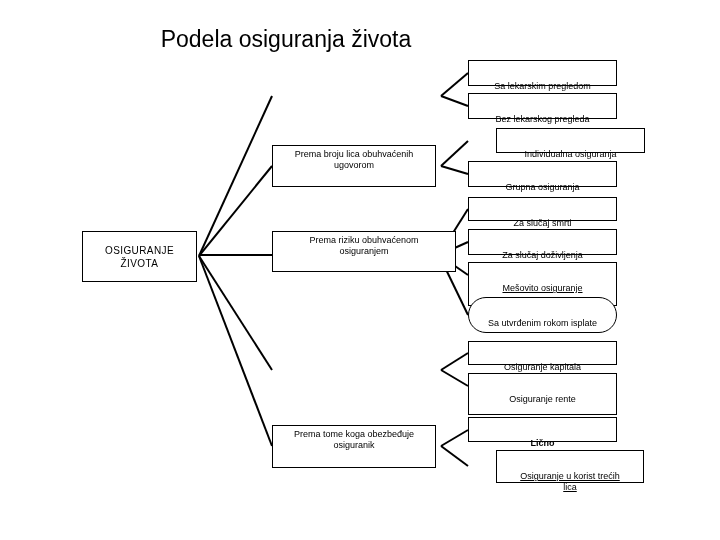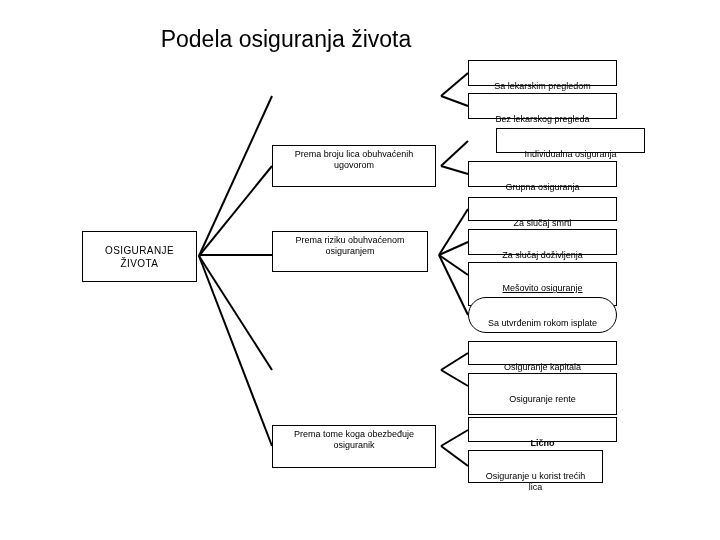--- a/index.html
+++ b/index.html
@@ -95,21 +95,21 @@
     </g>
   </svg>
 
   <div class="box root" style="left:82px; top:231px; width:115px; height:51px;">
     <span class="lbl">OSIGURANJE ŽIVOTA</span>
   </div>
 
   <div class="box mid" style="left:272px; top:145px; width:164px; height:42px;">
     <span class="lbl">Prema broju lica obuhvaćenih ugovorom</span>
   </div>
-  <div class="box mid" style="left:272px; top:231px; width:156px; height:41px;">
+  <div class="box mid" style="left:272px; top:231px; width:184px; height:41px;">
     <span class="lbl">Prema riziku obuhvaćenom osiguranjem</span>
   </div>
   <div class="box mid" style="left:272px; top:425px; width:164px; height:43px;">
     <span class="lbl">Prema tome koga obezbeđuje osiguranik</span>
   </div>
 
   <div class="box leaf" style="left:468px; top:60px; width:149px; height:26px;">
     <span class="lbl">Sa lekarskim pregledom</span>
   </div>
   <div class="box leaf" style="left:468px; top:93px; width:149px; height:26px;">
@@ -135,17 +135,17 @@
   </div>
   <div class="box leaf" style="left:468px; top:341px; width:149px; height:24px;">
     <span class="lbl">Osiguranje kapitala</span>
   </div>
   <div class="box leaf" style="left:468px; top:373px; width:149px; height:42px;">
     <span class="lbl">Osiguranje rente</span>
   </div>
   <div class="box leaf" style="left:468px; top:417px; width:149px; height:25px;font-weight:bold;">
     <span class="lbl">Lično</span>
   </div>
-  <div class="box leaf" style="left:468px; top:450px; width:135px; height:33px;">
+  <div class="box leaf" style="left:496px; top:450px; width:148px; height:33px;text-decoration:underline;">
     <span class="lbl" style="max-width:110px;">Osiguranje u korist trećih lica</span>
   </div>
 
 </div>
 
 </body></html>

